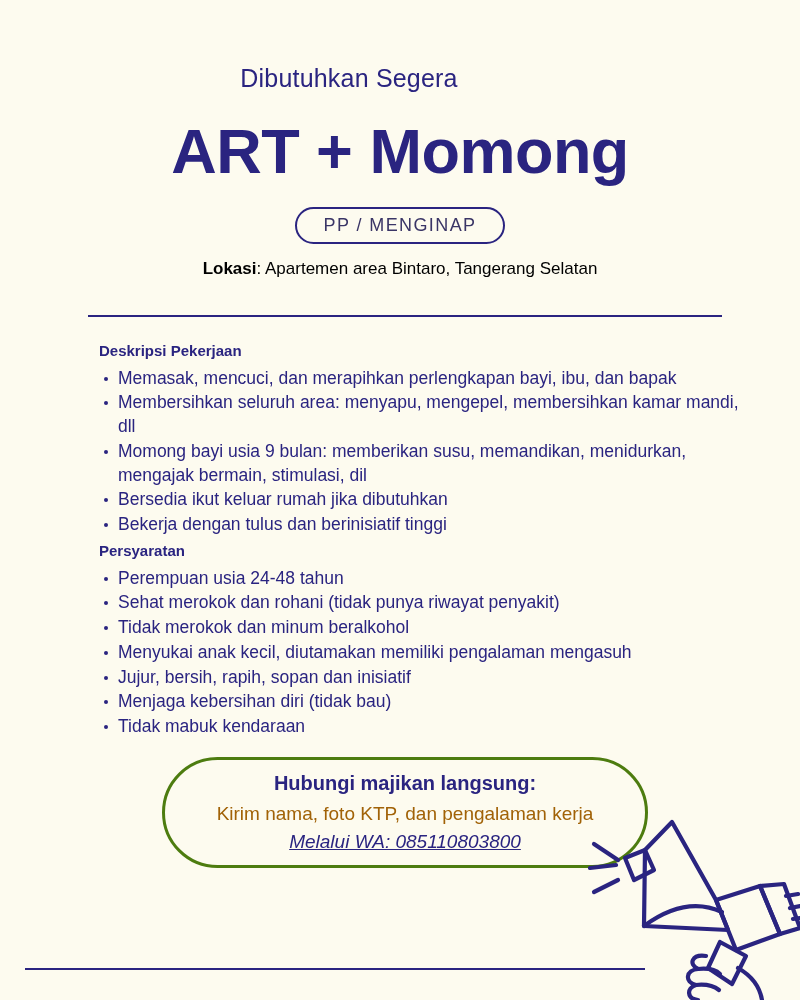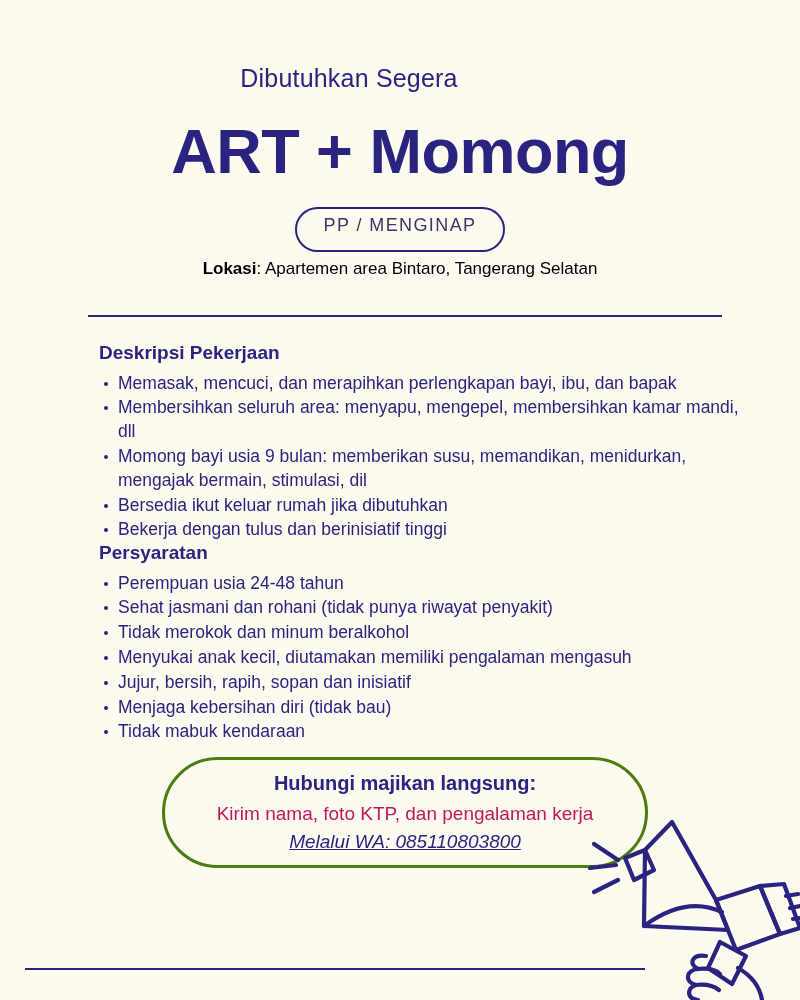--- a/index.html
+++ b/index.html
@@ -50,21 +50,21 @@
     position: absolute;
     top: 207px;
     left: 0;
     width: 800px;
     text-align: center;
   }
   .badge {
     display: inline-block;
     border: 2px solid #2a2480;
     border-radius: 999px;
-    padding: 7px 27px 16px 27px;
+    padding: 7px 27px 8px 27px;
     font-size: 18px;
     letter-spacing: 1.4px;
     color: #3a3566;
     line-height: 1;
   }
   .location {
     position: absolute;
     top: 259px;
     left: 0;
     width: 800px;
@@ -97,21 +97,21 @@
   
   .section {
     position: absolute;
     left: 99px;
     width: 640px;
   }
   .section-desc { top: 341px; }
   .section-req  { top: 541px; }
 
   .section-title {
-    font-size: 19px;
+    font-size: 15px;
     font-weight: 700;
     color: #2a2480;
     margin: 0 0 6px 0;
     line-height: 1.3;
   }
   ul.bullets {
     list-style: none;
     margin: 0;
     padding: 0;
   }
@@ -154,21 +154,21 @@
   .bubble-title {
     font-size: 20px;
     font-weight: 700;
     color: #2a2480;
     margin-bottom: 7px;
     text-align: center;
     line-height: 1.2;
   }
   .bubble-line {
     font-size: 19px;
-    color: #be185d;
+    color: #a16207;
     text-align: left;
     line-height: 1.3;
   }
   .bubble-wa {
     font-size: 19px;
     font-style: italic;
     text-decoration: underline;
     color: #2a2480;
     text-align: center;
     line-height: 1.35;
@@ -212,21 +212,21 @@
       <li>Momong bayi usia 9 bulan: memberikan susu, memandikan, menidurkan, mengajak bermain, stimulasi, dil</li>
       <li>Bersedia ikut keluar rumah jika dibutuhkan</li>
       <li>Bekerja dengan tulus dan berinisiatif tinggi</li>
     </ul>
   </div>
 
   <div class="section section-req">
     <div class="section-title">Persyaratan</div>
     <ul class="bullets">
       <li>Perempuan usia 24-48 tahun</li>
-      <li>Sehat jasmani dan rohani (tidak punya riwayat penyakit)</li>
+      <li>Sehat merokok dan rohani (tidak punya riwayat penyakit)</li>
       <li>Tidak merokok dan minum beralkohol</li>
       <li>Menyukai anak kecil, diutamakan memiliki pengalaman mengasuh</li>
       <li>Jujur, bersih, rapih, sopan dan inisiatif</li>
       <li>Menjaga kebersihan diri (tidak bau)</li>
       <li>Tidak mabuk kendaraan</li>
     </ul>
   </div>
 
   <div class="bubble">
     <div class="bubble-title">Hubungi majikan langsung:</div>

